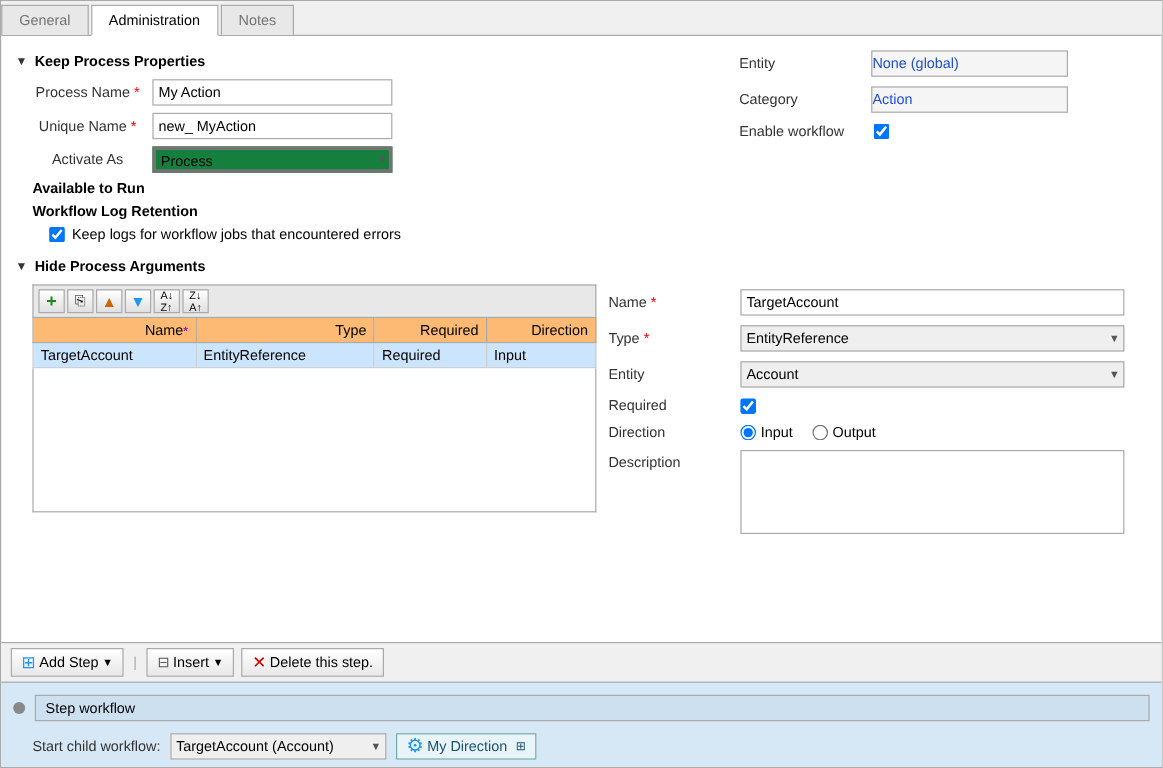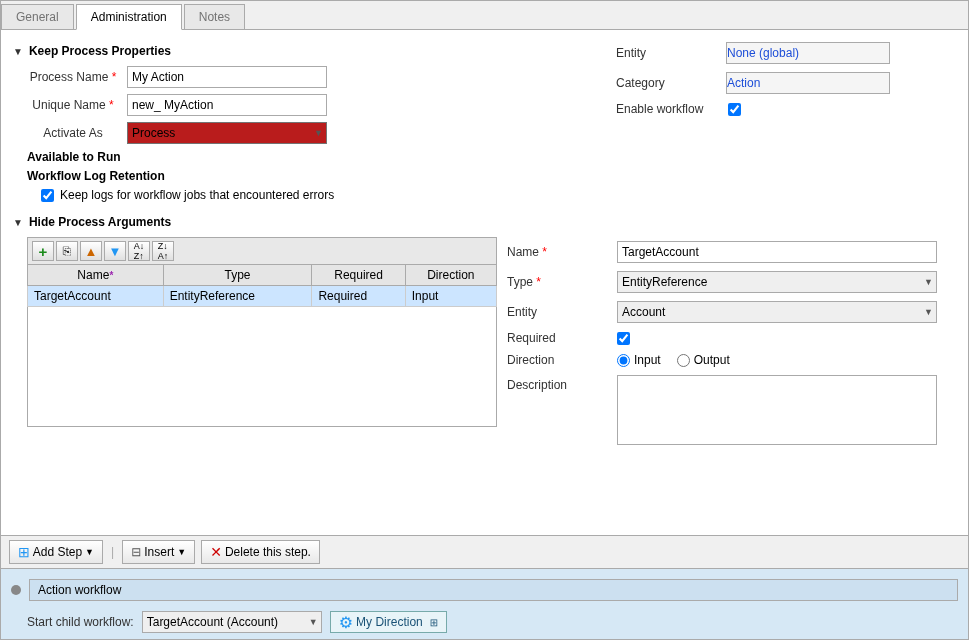--- a/index.html
+++ b/index.html
@@ -20,21 +20,21 @@
     .section-header .toggle-icon { margin-right: 6px; cursor: pointer; font-size: 10px; color: #333; }
     .section-title { font-weight: bold; font-size: 12px; color: #000; }
     
     
     .form-row { display: flex; align-items: center; margin-bottom: 6px; padding-left: 14px; }
     .form-label { width: 100px; color: #333; text-align: center; padding-right: 8px; }
     .required { color: red; }
     .form-input { width: 200px; border: 1px solid #aaa; padding: 2px 4px; background: #fff; height: 22px; }
     .select-wrapper { position: relative; display: inline-block; }
     .select-wrapper::after { content: '▼'; position: absolute; right: 4px; top: 50%; transform: translateY(-50%); font-size: 9px; pointer-events: none; color: #555; }
-    .select-wrapper select { width: 200px; height: 22px; border: 1px solid #737373; padding: 2px 4px; background: #b91c1c; appearance: none; padding-right: 18px; }
+    .select-wrapper select { width: 200px; height: 22px; border: 3px solid #737373; padding: 2px 4px; background: #15803d; appearance: none; padding-right: 18px; }
     
     
     .sub-section-title { font-weight: bold; font-size: 12px; color: #000; margin-bottom: 5px; padding-left: 14px; }
     .checkbox-row { display: flex; align-items: center; padding-left: 28px; margin-bottom: 5px; }
     .checkbox-row input[type=checkbox] { margin-right: 6px; }
     
     
     .two-col { display: flex; }
     .left-col { flex: 1; }
     .right-col { width: 360px; padding-left: 20px; padding-top: 4px; }
@@ -49,21 +49,21 @@
     .args-right { flex: 1; }
     
     
     .args-toolbar { display: flex; align-items: center; gap: 2px; background: #e8e8e8; border: 1px solid #aaa; border-bottom: none; padding: 3px 4px; }
     .toolbar-btn { width: 22px; height: 20px; border: 1px solid #aaa; background: linear-gradient(#fff, #e0e0e0); display: flex; align-items: center; justify-content: center; cursor: pointer; font-size: 13px; }
     .toolbar-btn-green { color: #1a8a1a; font-weight: bold; font-size: 15px; }
     .sort-btn { font-size: 9px; }
     
     
     .args-table { width: 100%; border-collapse: collapse; border: 1px solid #aaa; }
-    .args-table th { background: #e5e5e5; border: 1px solid #aaa; padding: 3px 6px; text-align: center; font-weight: normal; }
+    .args-table th { background: #fdba74; border: 1px solid #aaa; padding: 3px 6px; text-align: right; font-weight: normal; }
     .args-table td { border: 1px solid #ccc; padding: 3px 6px; }
     .args-table .required-col { color: #9c27b0; font-weight: bold; font-size: 10px; }
     .args-table tr.selected td { background: #cce5ff; }
     
     
     .right-panel-row { display: flex; align-items: center; margin-bottom: 8px; gap: 20px; }
     .right-panel-label { width: 90px; color: #333; }
     .right-panel-required { color: red; }
     .right-panel-input { width: 320px; border: 1px solid #aaa; padding: 2px 4px; height: 22px; }
     .right-panel-select-wrapper { position: relative; display: inline-block; width: 320px; }
@@ -272,21 +272,21 @@
       </div>
       <div class="btn-small">
         <span style="color:#cc0000; font-size:14px;">✕</span>
         <span class="delete-text">Delete this step.</span>
       </div>
     </div>
 
     <div class="workflow-area">
       <div class="workflow-step">
         <div class="step-bullet"></div>
-        <div class="step-title">Action workflow</div>
+        <div class="step-title">Step workflow</div>
       </div>
       <div class="workflow-child">
         <span class="workflow-child-label">Start child workflow:</span>
         <div class="child-select-wrapper">
           <select>
             <option>TargetAccount (Account)</option>
           </select>
         </div>
         <div class="workflow-link">
           <span class="workflow-icon">⚙</span>

